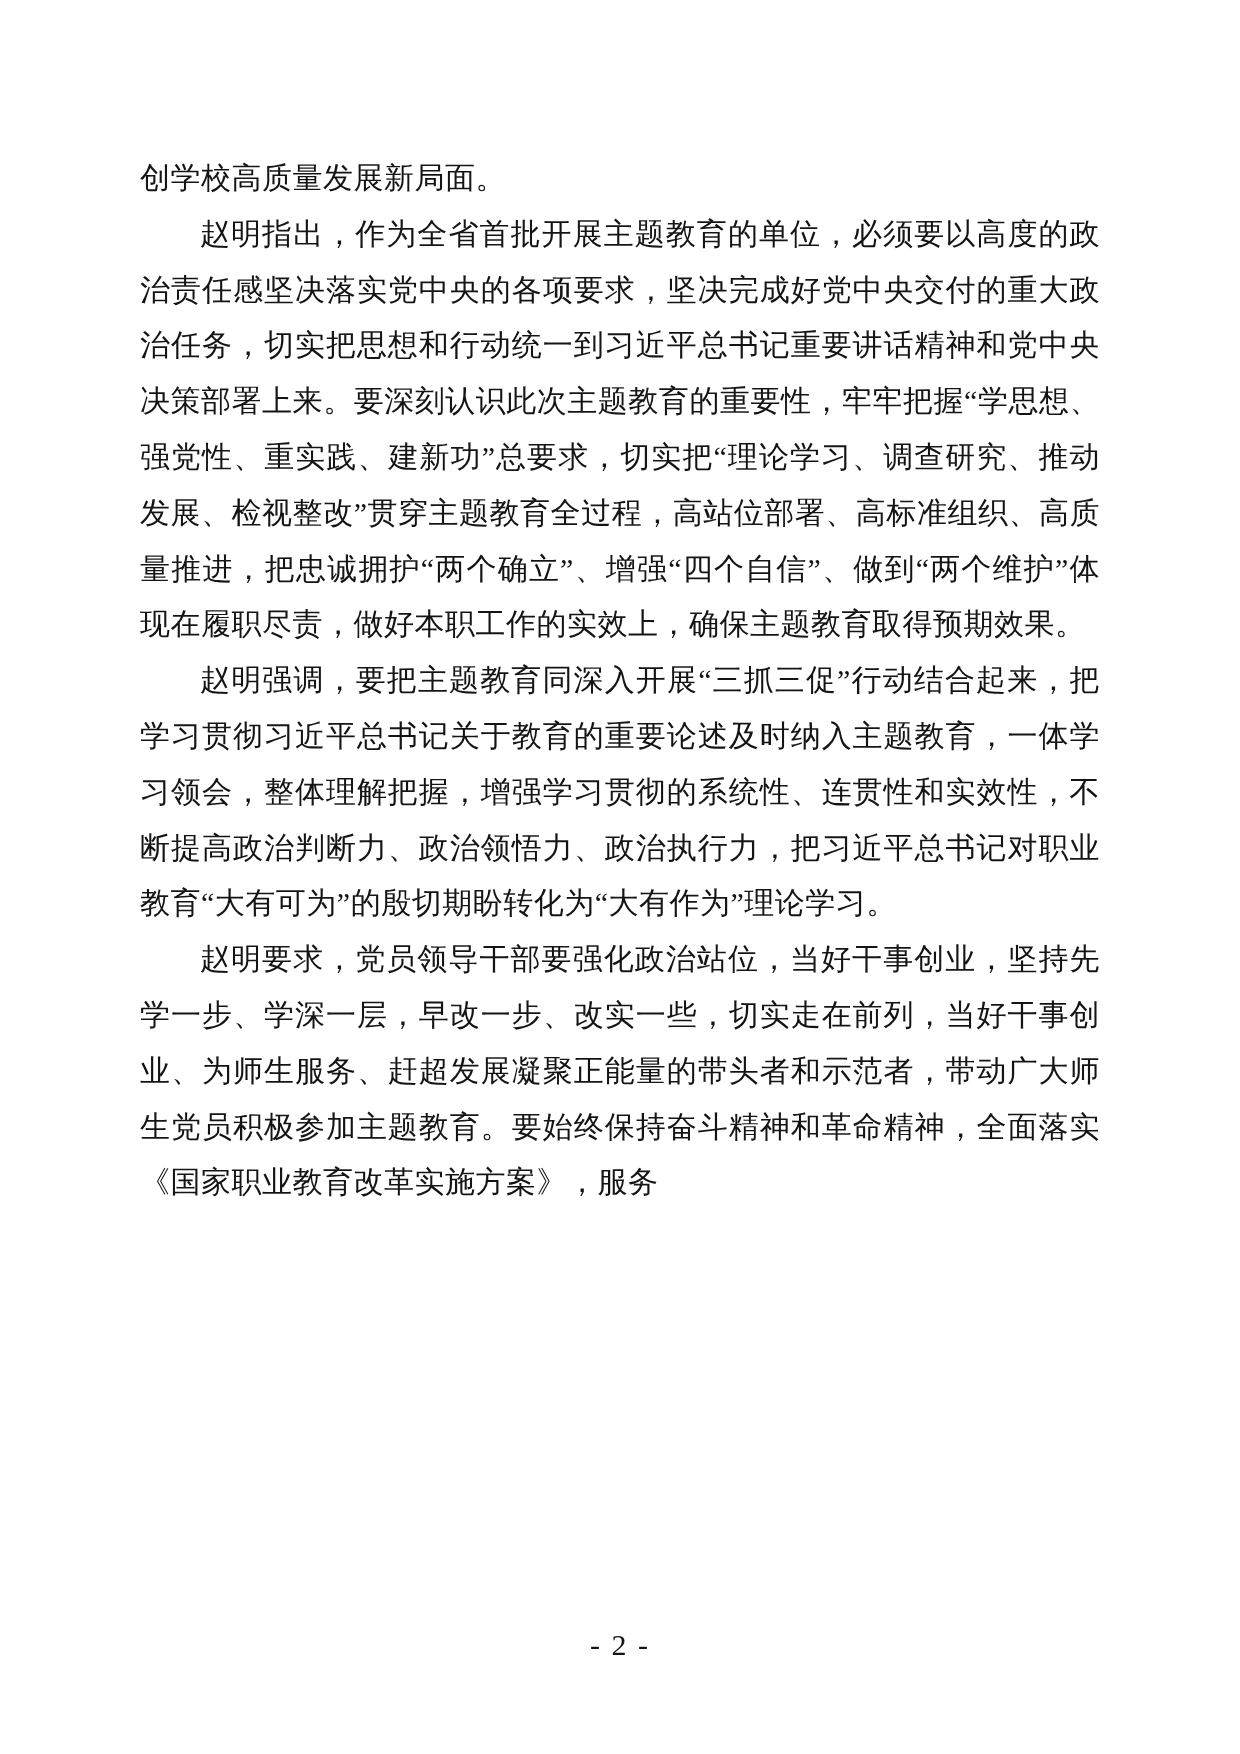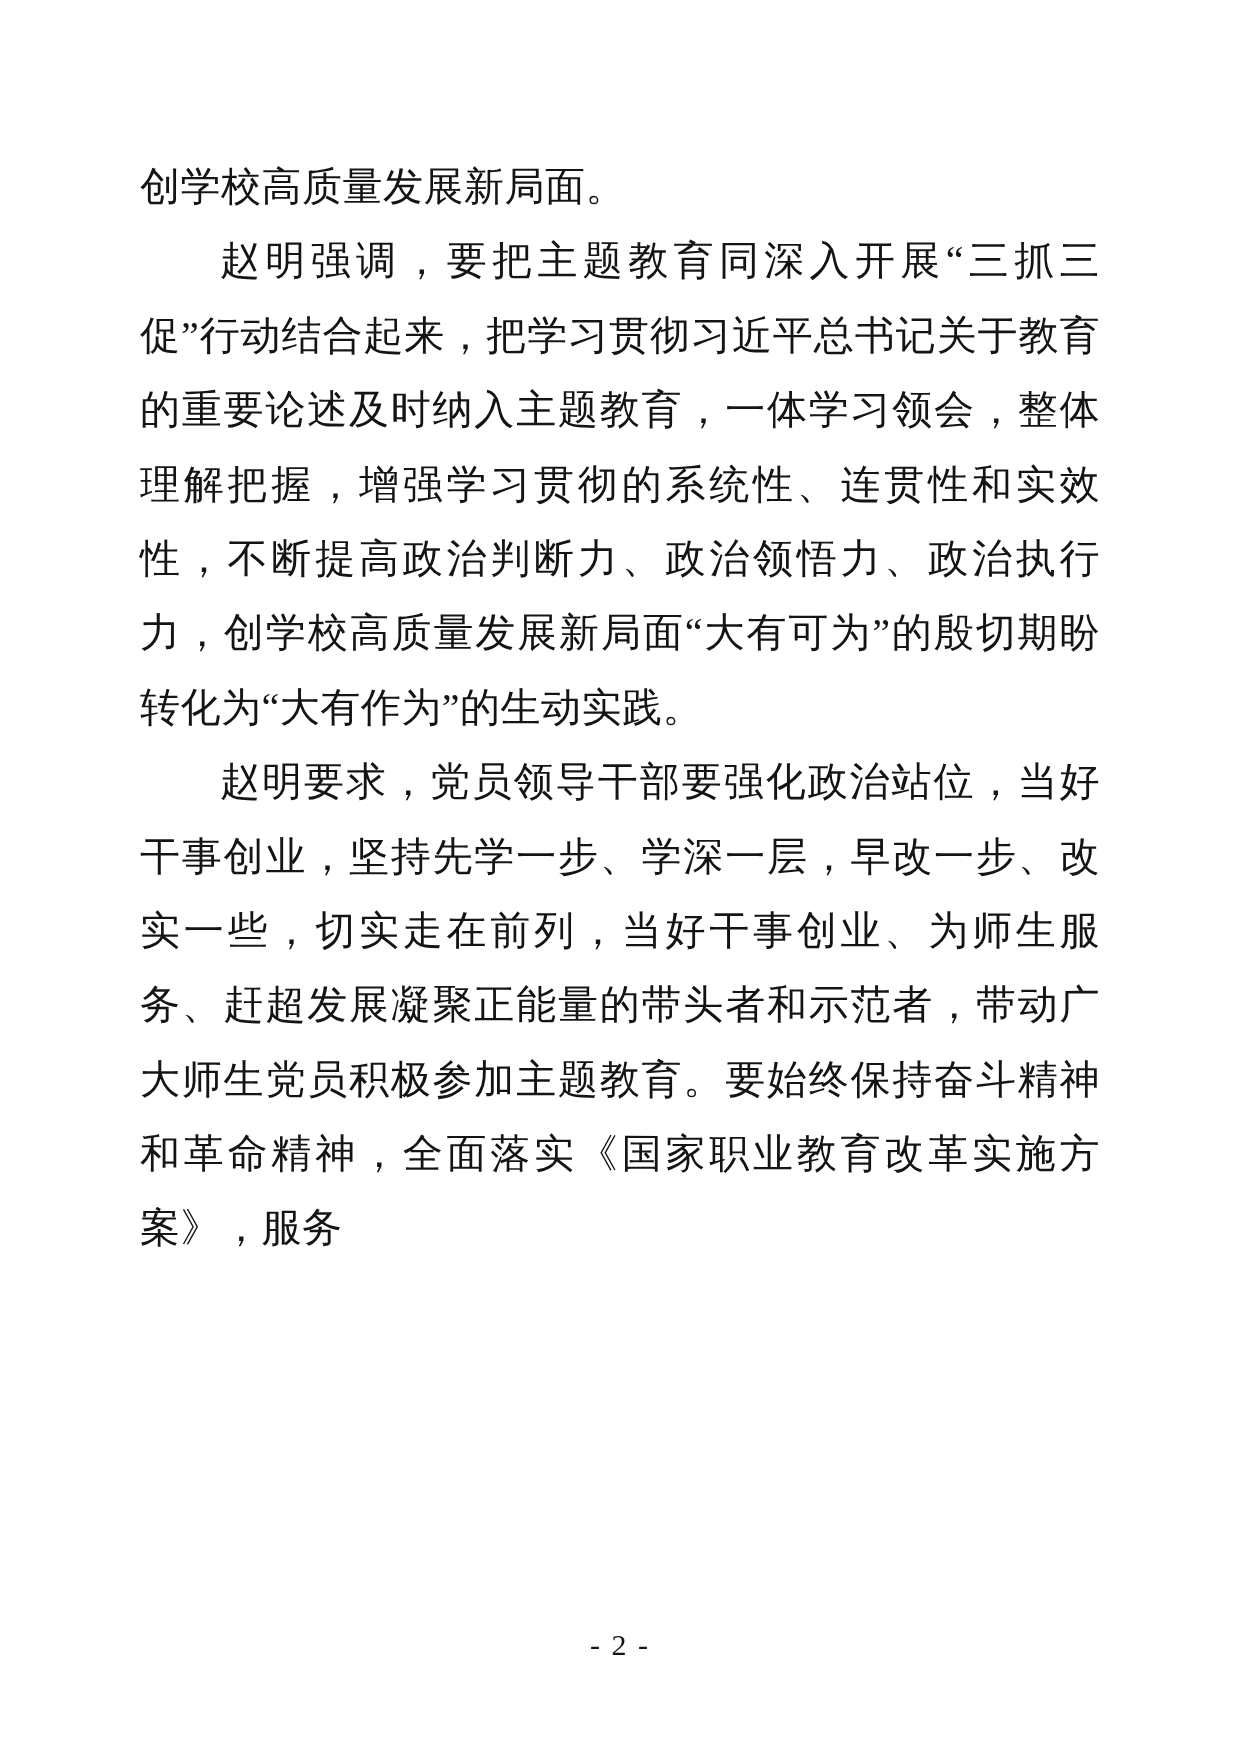--- a/index.html
+++ b/index.html
@@ -17,21 +17,21 @@
   .page {
     position: absolute;
     top: 0;
     left: 0;
     width: 1240px;
     height: 1754px;
     box-sizing: border-box;
     padding: 150px 140px 90px 140px;
   }
   .doc-body {
-    font-size: 40px;
+    font-size: 30px;
     line-height: 1.86;
     text-align: justify;
     text-justify: inter-ideograph;
     letter-spacing: 0.5px;
     color: #141414;
     font-family: Liberation Serif, serif;
   }
   .para {
     margin: 0 0 0 0;
     text-indent: 0;
@@ -50,17 +50,18 @@
     font-family: "Liberation Serif", "DejaVu Serif", serif;
     letter-spacing: 2px;
   }
 </style>
 </head>
 <body>
 
 <div class="page">
   <div class="doc-body">
     <p class="para">创学校高质量发展新局面。</p>
-    <p class="para indent">赵明强调，要把主题教育同深入开展“三抓三促”行动结合起来，把学习贯彻习近平总书记关于教育的重要论述及时纳入主题教育，一体学习领会，整体理解把握，增强学习贯彻的系统性、连贯性和实效性，不断提高政治判断力、政治领悟力、政治执行力，创学校高质量发展新局面“大有可为”的殷切期盼转化为“大有作为”的生动实践。</p>
+    <p class="para indent">赵明指出，作为全省首批开展主题教育的单位，必须要以高度的政治责任感坚决落实党中央的各项要求，坚决完成好党中央交付的重大政治任务，切实把思想和行动统一到习近平总书记重要讲话精神和党中央决策部署上来。要深刻认识此次主题教育的重要性，牢牢把握“学思想、强党性、重实践、建新功”总要求，切实把“理论学习、调查研究、推动发展、检视整改”贯穿主题教育全过程，高站位部署、高标准组织、高质量推进，把忠诚拥护“两个确立”、增强“四个自信”、做到“两个维护”体现在履职尽责，做好本职工作的实效上，确保主题教育取得预期效果。</p>
+    <p class="para indent">赵明强调，要把主题教育同深入开展“三抓三促”行动结合起来，把学习贯彻习近平总书记关于教育的重要论述及时纳入主题教育，一体学习领会，整体理解把握，增强学习贯彻的系统性、连贯性和实效性，不断提高政治判断力、政治领悟力、政治执行力，把习近平总书记对职业教育“大有可为”的殷切期盼转化为“大有作为”理论学习。</p>
     <p class="para indent">赵明要求，党员领导干部要强化政治站位，当好干事创业，坚持先学一步、学深一层，早改一步、改实一些，切实走在前列，当好干事创业、为师生服务、赶超发展凝聚正能量的带头者和示范者，带动广大师生党员积极参加主题教育。要始终保持奋斗精神和革命精神，全面落实《国家职业教育改革实施方案》，服务</p>
   </div>
   <div class="footer">- 2 -</div>
 </div>
 
 </body></html>

